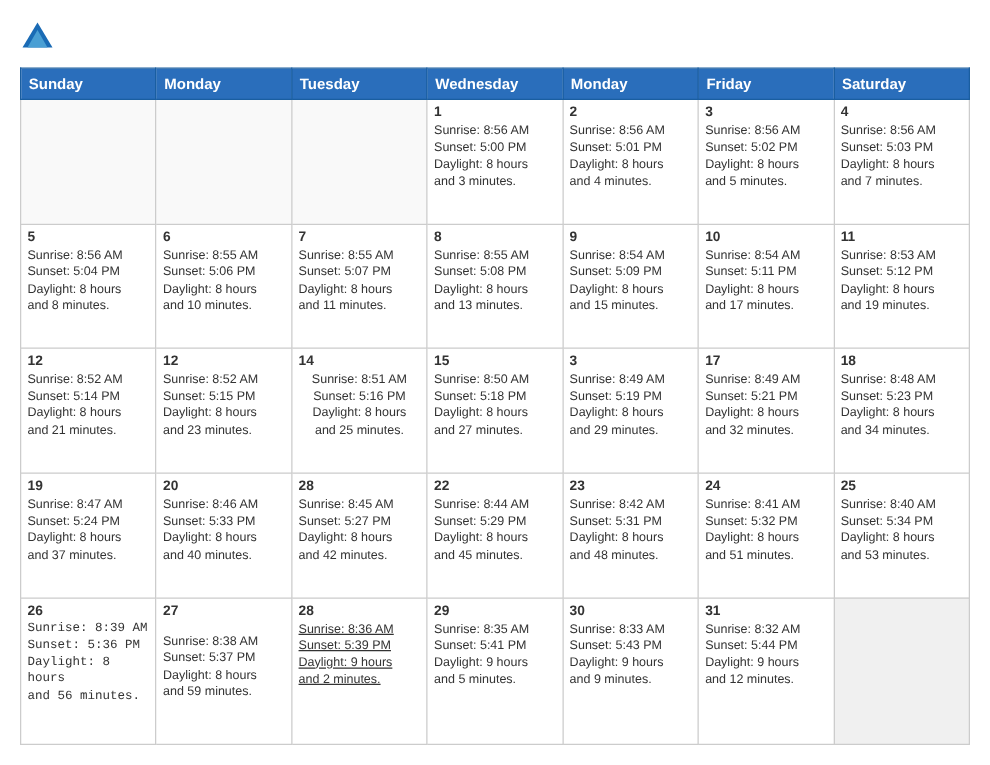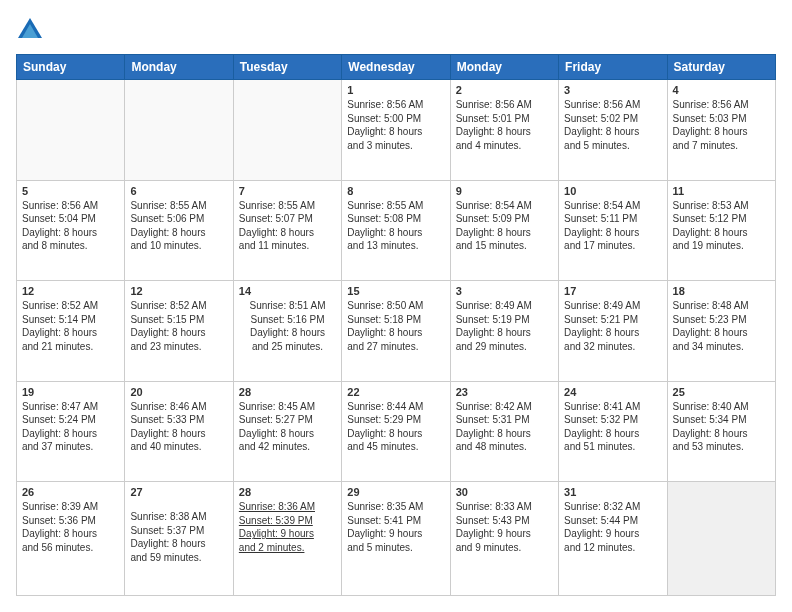--- a/index.html
+++ b/index.html
@@ -317,21 +317,21 @@
             <span class="day-num">25</span>
             <div class="day-info" style="white-space: pre-line;">Sunrise: 8:40 AM
 Sunset: 5:34 PM
 Daylight: 8 hours
 and 53 minutes.</div>
           </td>
         </tr>
         <tr>
           <td>
             <span class="day-num">26</span>
-            <div class="day-info" style="white-space: pre-line;">Sunrise: 8:39 AM
+            <div class="day-info" style="white-space: pre-line; font-family: Liberation Mono, monospace;">Sunrise: 8:39 AM
 Sunset: 5:36 PM
 Daylight: 8 hours
 and 56 minutes.</div>
           </td>
           <td>
             <span class="day-num">27</span>
             <div class="day-info" style="white-space: pre-line; margin-top: 12px;">Sunrise: 8:38 AM
 Sunset: 5:37 PM
 Daylight: 8 hours
 and 59 minutes.</div>

